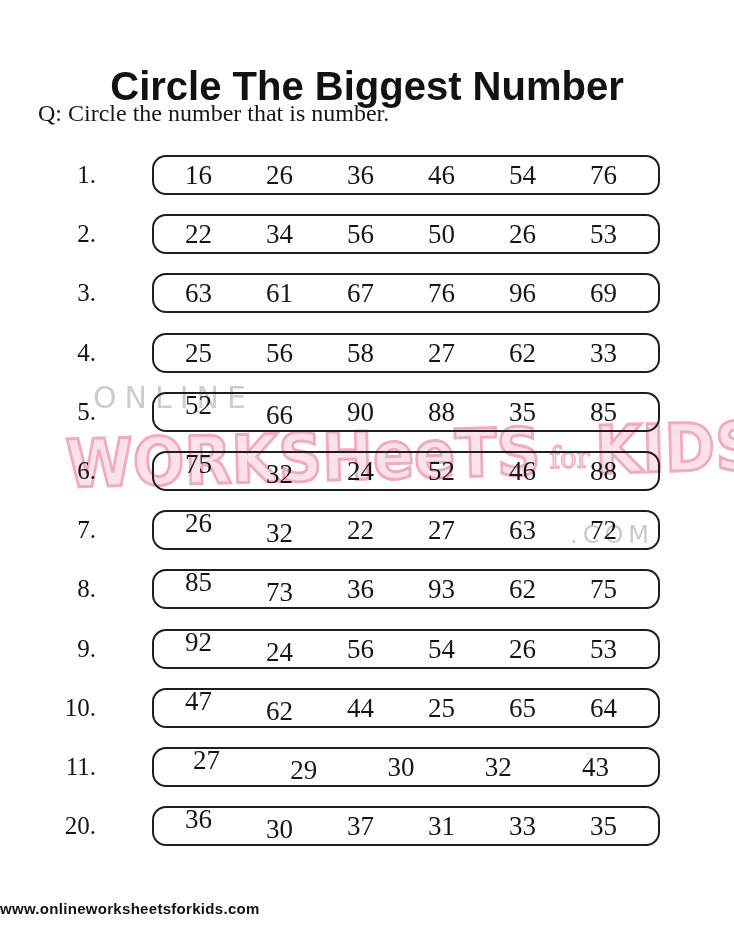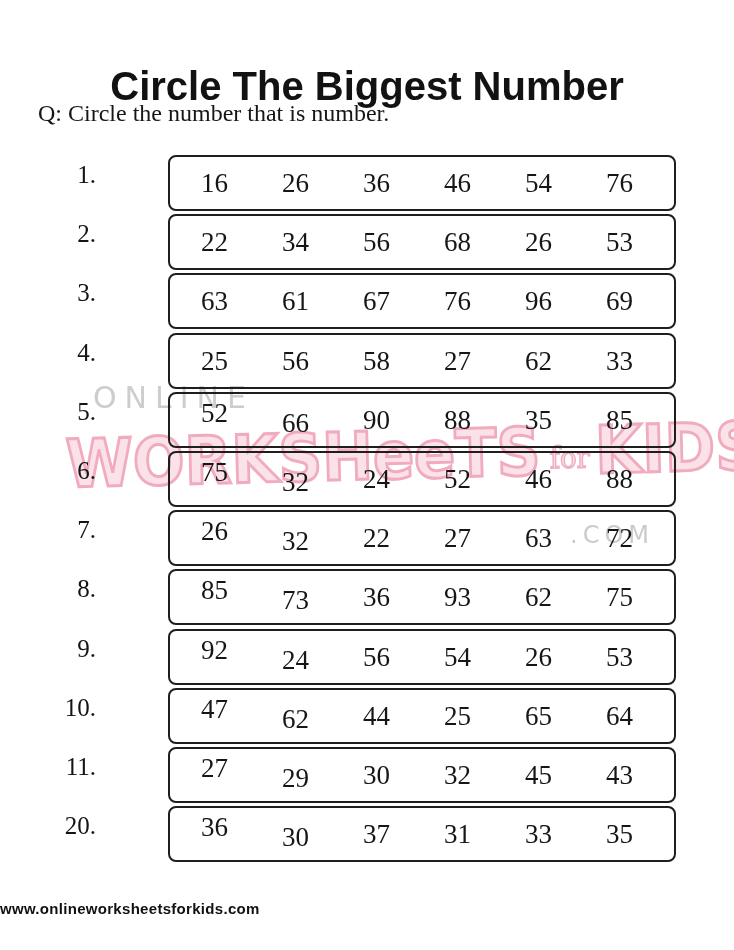--- a/index.html
+++ b/index.html
@@ -99,24 +99,24 @@
     position: absolute;
     left: 0; top: 0;
     width: 96px; height: 40px;
     text-align: right;
     font-size: 25px;
     line-height: 40px;
     color: #141414;
   }
   .rbox {
     position: absolute;
-    left: 168px; top: 0;
-    width: 508px; height: 56px;
+    left: 152px; top: 0;
+    width: 508px; height: 40px;
     border: 2px solid #1e1e1e;
-    border-radius: 8px;
+    border-radius: 14px;
     background: transparent;
     display: flex;
     align-items: center;
     padding: 0 14px 0 4px;
   }
   .cell {
     flex: 1 1 0;
     text-align: center;
     font-size: 27px;
     color: #161616;
@@ -168,21 +168,21 @@
         <span class="cell">76</span>
       </div>
     </div>
 
     <div class="row">
       <div class="rlabel">2.</div>
       <div class="rbox">
         <span class="cell">22</span>
         <span class="cell">34</span>
         <span class="cell">56</span>
-        <span class="cell">68</span>
+        <span class="cell">50</span>
         <span class="cell">26</span>
         <span class="cell">53</span>
       </div>
     </div>
 
     <div class="row">
       <div class="rlabel">3.</div>
       <div class="rbox">
         <span class="cell">63</span>
         <span class="cell">61</span>
@@ -277,21 +277,20 @@
       </div>
     </div>
 
     <div class="row">
       <div class="rlabel">11.</div>
       <div class="rbox">
         <span class="cell">27</span>
         <span class="cell">29</span>
         <span class="cell">30</span>
         <span class="cell">32</span>
-        <span class="cell">45</span>
         <span class="cell">43</span>
       </div>
     </div>
 
     <div class="row">
       <div class="rlabel">20.</div>
       <div class="rbox">
         <span class="cell">36</span>
         <span class="cell">30</span>
         <span class="cell">37</span>

